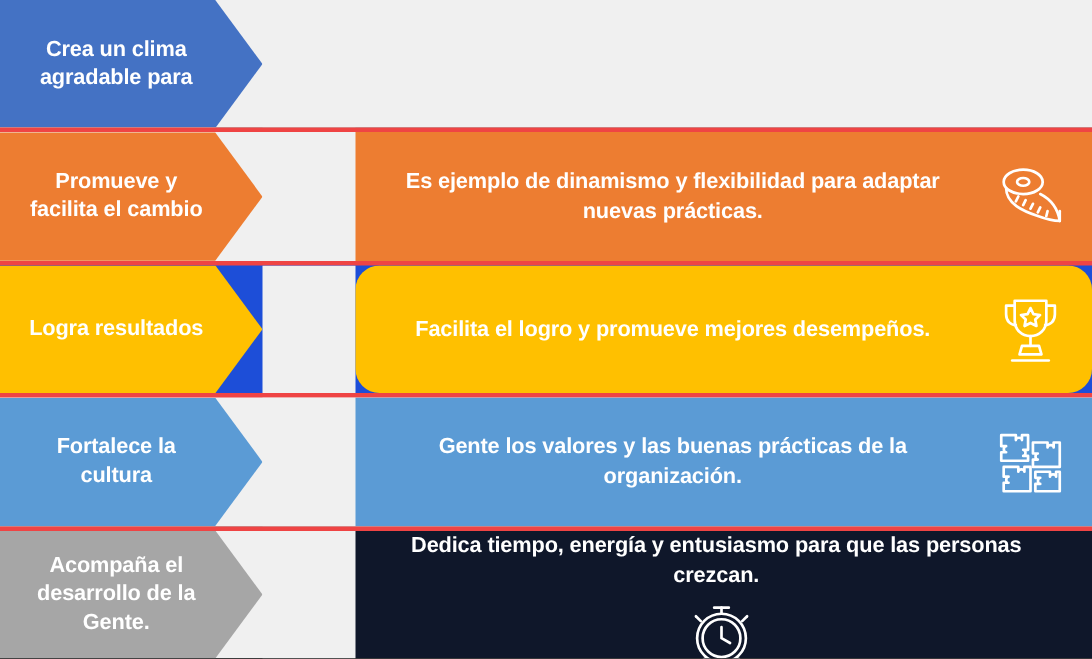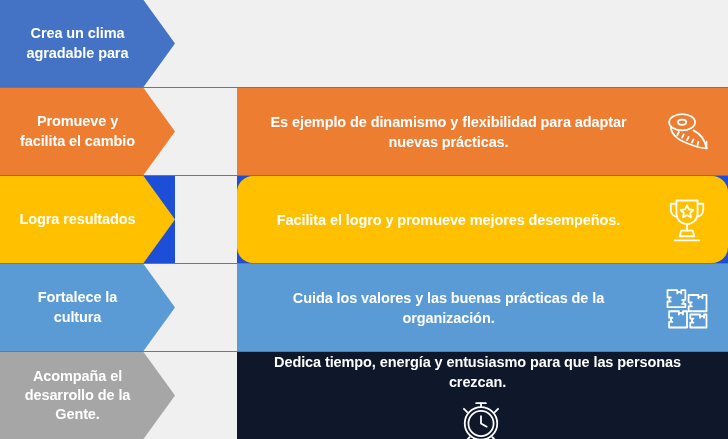--- a/index.html
+++ b/index.html
@@ -28,21 +28,21 @@
     position: relative;
     width: 728px;
     flex: 1 1 0;
     min-height: 0;
     display: flex;
     align-items: stretch;
     background: #F0F0F0;
     overflow: hidden;
   }
   .row + .row {
-    border-top: 1px solid #ef4444;
+    border-top: 3px solid #ef4444;
   }
 
   
   .chevron {
     position: relative;
     width: 175px;
     flex: 0 0 175px;
     display: flex;
     align-items: center;
     justify-content: center;
@@ -162,21 +162,21 @@
     </div>
   </div>
 
   <div class="row row-3" style="background: rgb(240, 240, 240);">
     <div class="chevron" style="background: rgb(91, 155, 213);">
       <div class="chevron-label">Fortalece  la
 cultura</div>
     </div>
     <div class="gap" style="background: rgb(240, 240, 240);"></div>
     <div class="panel" style="background: rgb(91, 155, 213);">
-      <div class="panel-text">Cuida los valores y las buenas prácticas de la organización.</div>
+      <div class="panel-text">Gente los valores y las buenas prácticas de la organización.</div>
       <div class="panel-icon">
         <svg viewBox="0 0 64 64" fill="none" stroke="#FFFFFF" stroke-width="2.2" stroke-linecap="round" stroke-linejoin="round">
           <path d="M8 10 L20 10 L20 14 C20 11.5, 25 11.5, 25 14 L25 10 L30 10 L30 22 L26 22 C28.5 22, 28.5 27, 26 27 L30 27 L30 31 L8 31 L8 24 L12 24 C9.5 24, 9.5 19, 12 19 L8 19 Z"></path>
           <path d="M34 16 L46 16 L46 20 C46 17.5, 51 17.5, 51 20 L51 16 L56 16 L56 36 L34 36 L34 30 L38 30 C35.5 30, 35.5 25, 38 25 L34 25 Z"></path>
           <path d="M10 36 L22 36 L22 40 C22 37.5, 27 37.5, 27 40 L27 36 L32 36 L32 56 L10 56 L10 49 L14 49 C11.5 49, 11.5 44, 14 44 L10 44 Z"></path>
           <path d="M36 40 L48 40 L48 44 C48 41.5, 53 41.5, 53 44 L53 40 L56 40 L56 56 L36 56 L36 50 L40 50 C37.5 50, 37.5 45, 40 45 L36 45 Z"></path>
         </svg>
       </div>
     </div>
   </div>

